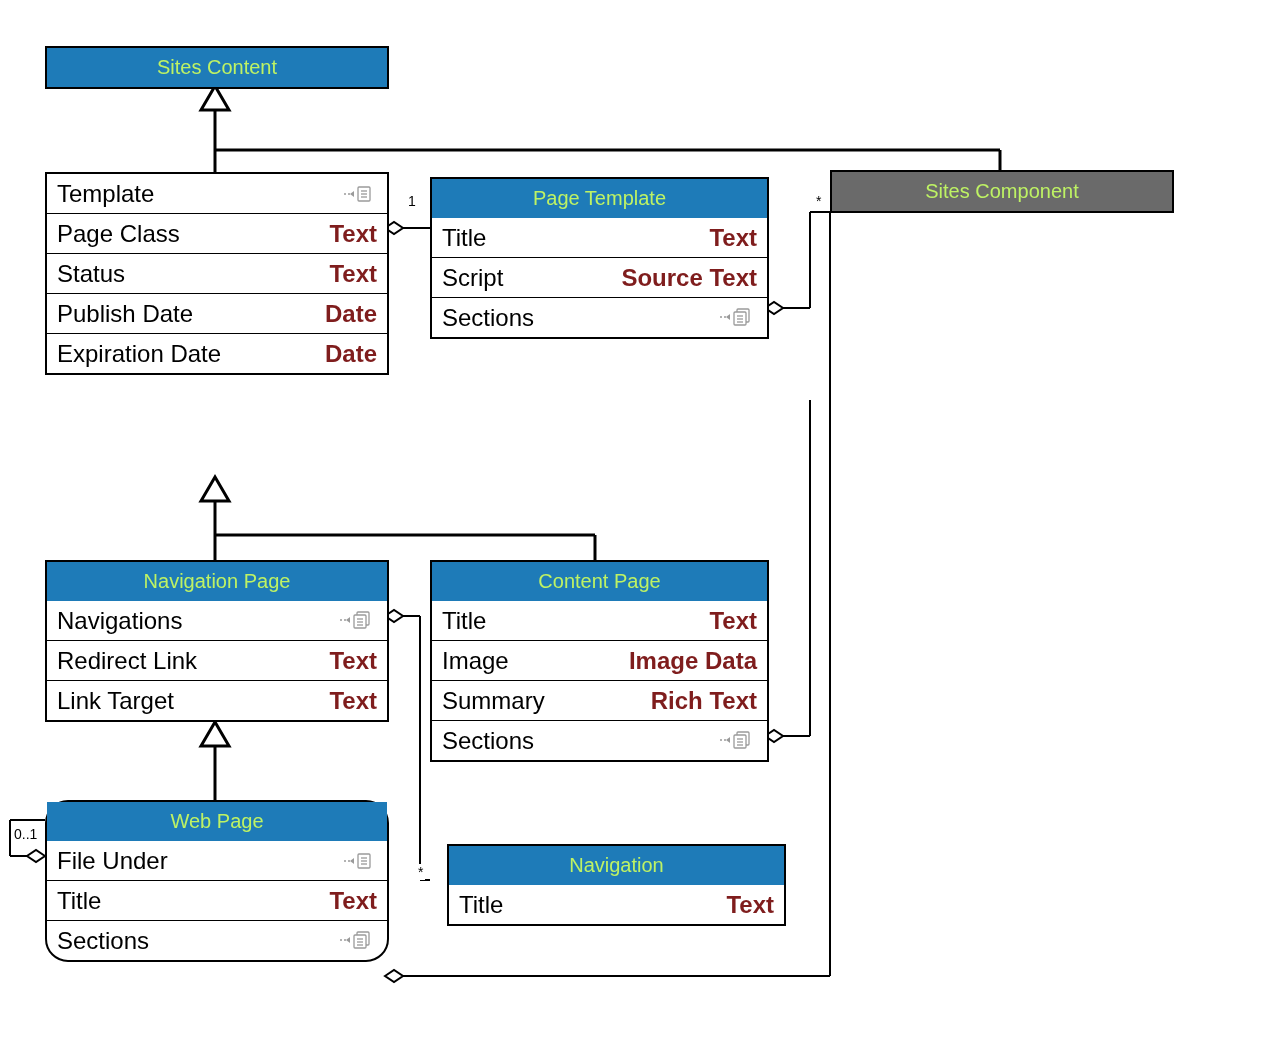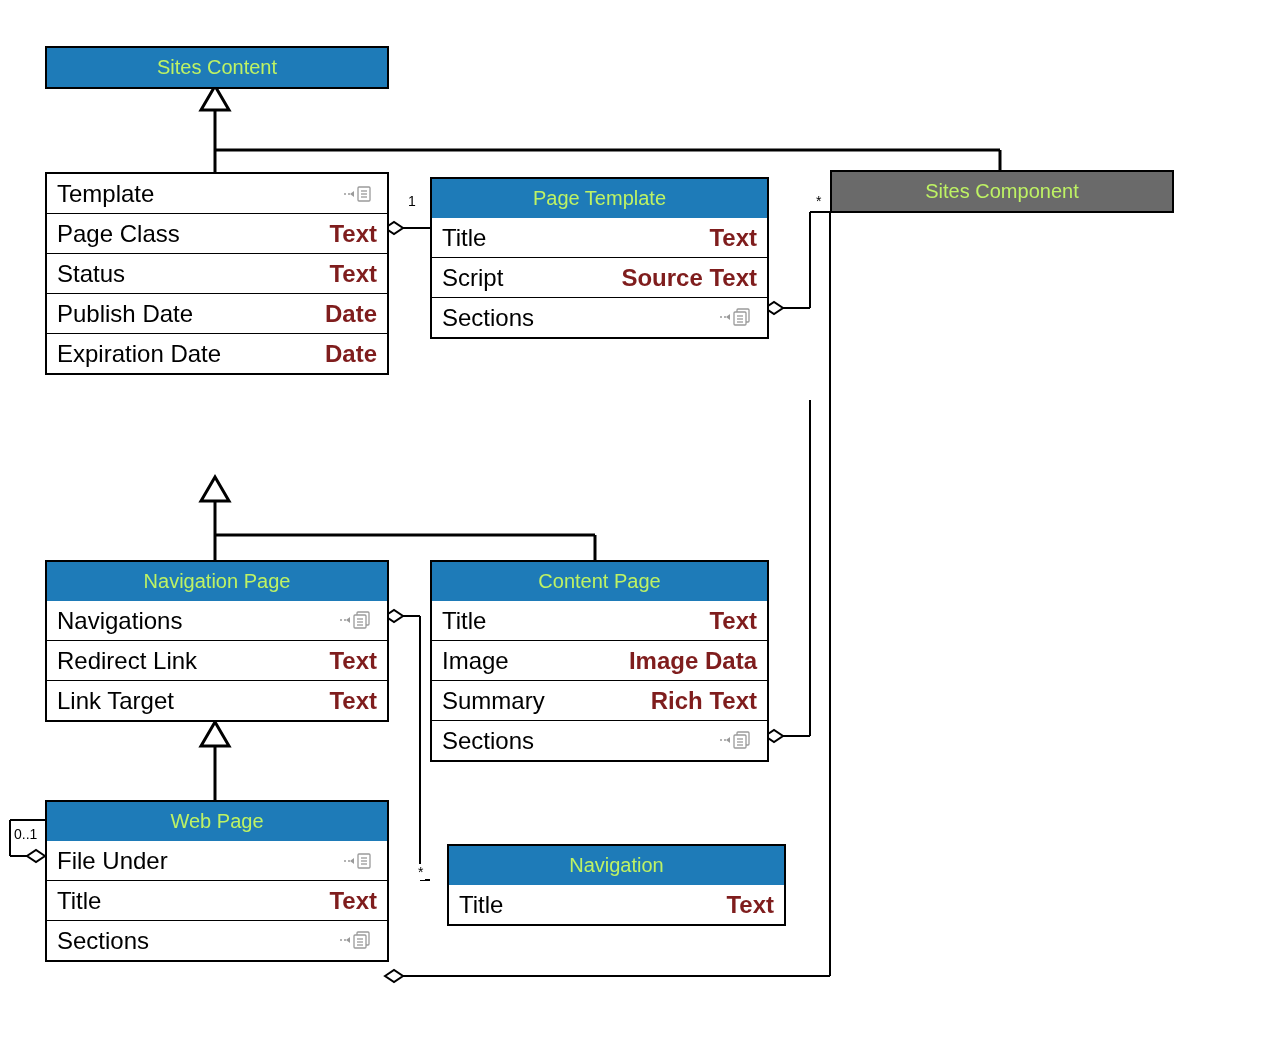--- a/index.html
+++ b/index.html
@@ -209,21 +209,21 @@
                 <rect x="15" y="4" width="12" height="13" rx="1" fill="#fff"></rect>
                 <line x1="18" y1="8" x2="24" y2="8"></line>
                 <line x1="18" y1="11" x2="24" y2="11"></line>
                 <line x1="18" y1="14" x2="24" y2="14"></line>
               </g>
             </svg></span>
         </div>
       </div>
 </div>
 
-<div class="box" style="left:45px;top:800px;width:340px;">
+<div class="box" style="left:45px;top:800px;width:340px;border-radius:23px;">
   <div class="hdr">Web Page</div>
   <div class="rows">
         <div class="row">
           <span class="name">File Under</span>
           <span class="type"><svg width="34" height="16" viewBox="0 0 34 16">
               <g fill="none" stroke="#9a9a9a" stroke-width="1.3">
                 <path d="M1 8h6" stroke-dasharray="2 2"></path>
                 <path d="M7 8l4 -3v6z" fill="#9a9a9a" stroke="none"></path>
                 <rect x="15" y="1" width="12" height="14" rx="1"></rect>
                 <line x1="18" y1="5" x2="24" y2="5"></line>

